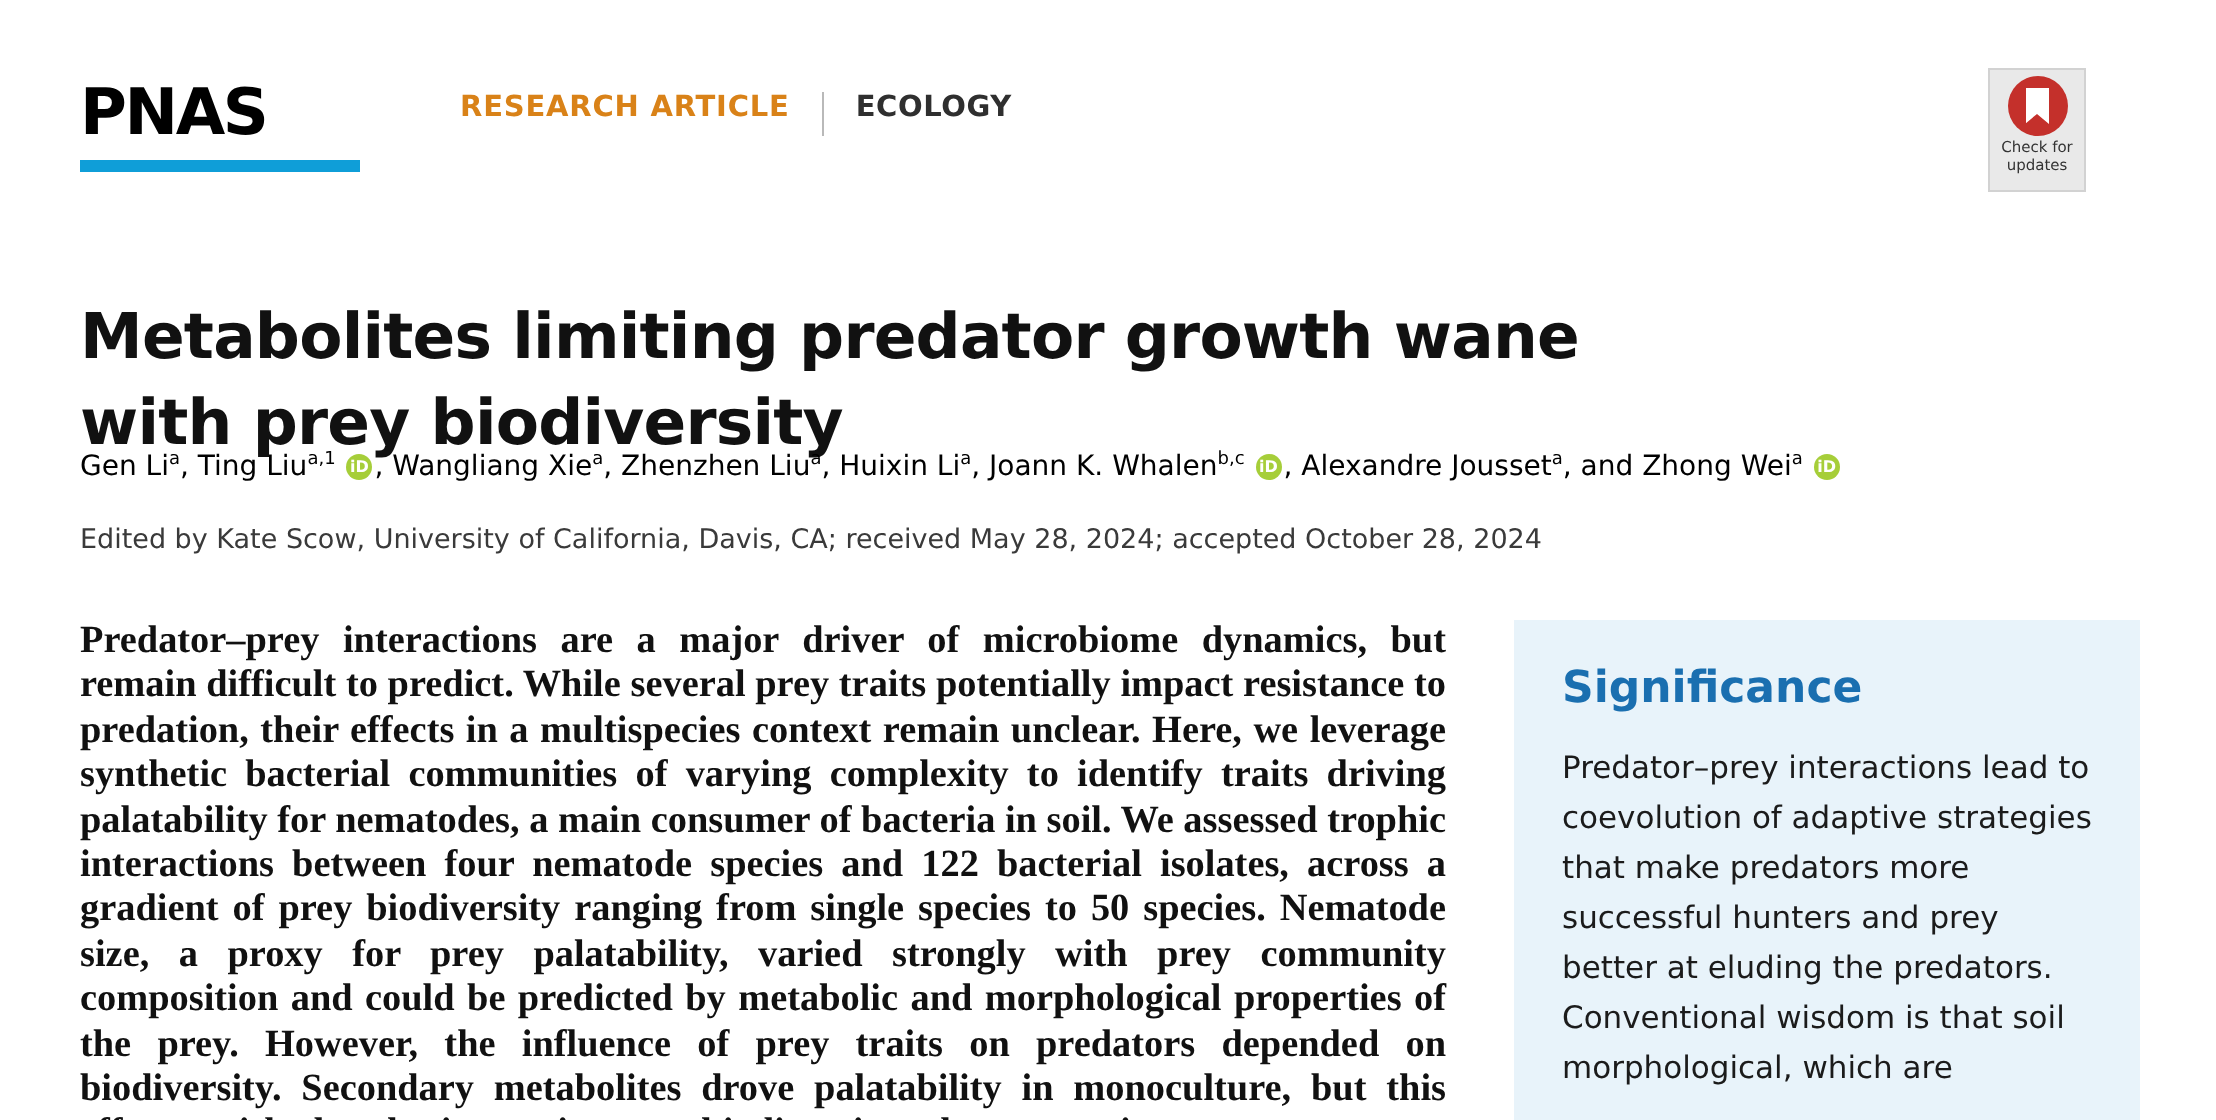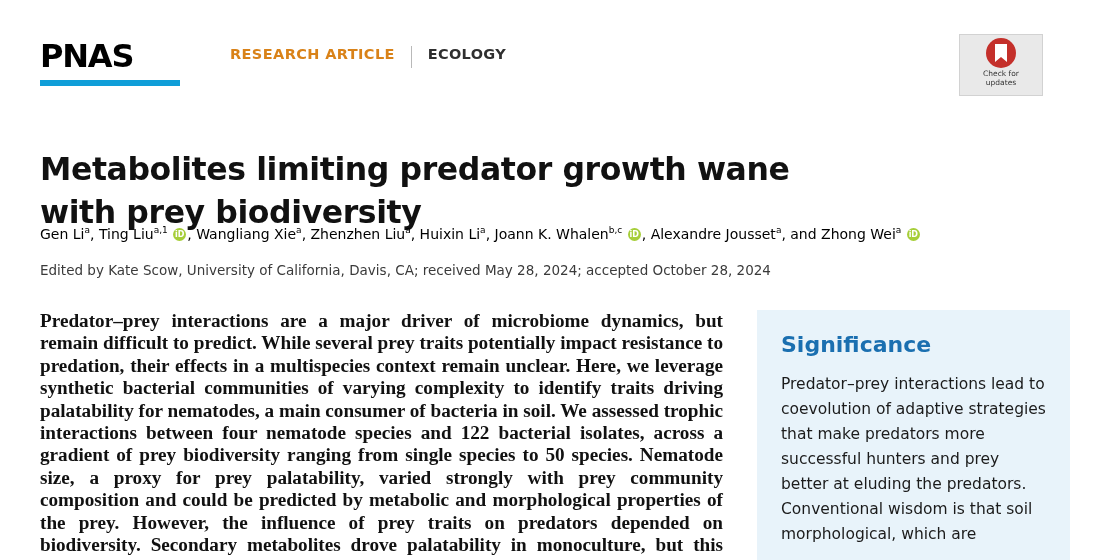--- a/index.html
+++ b/index.html
@@ -77,21 +77,21 @@
     color: #2f2f2f;
     letter-spacing: 0.3px;
     font-weight: bold;
   }
 
   
   .crossmark {
     position: absolute;
     right: 25px;
     top: 0;
-    width: 84px;
+    width: 49px;
     height: 62px;
     background: #e9e9e9;
     border: 1px solid #d2d2d2;
     box-sizing: border-box;
     text-align: center;
     padding-top: 3px;
   }
   .crossmark .circle {
     width: 30px;
     height: 30px;

